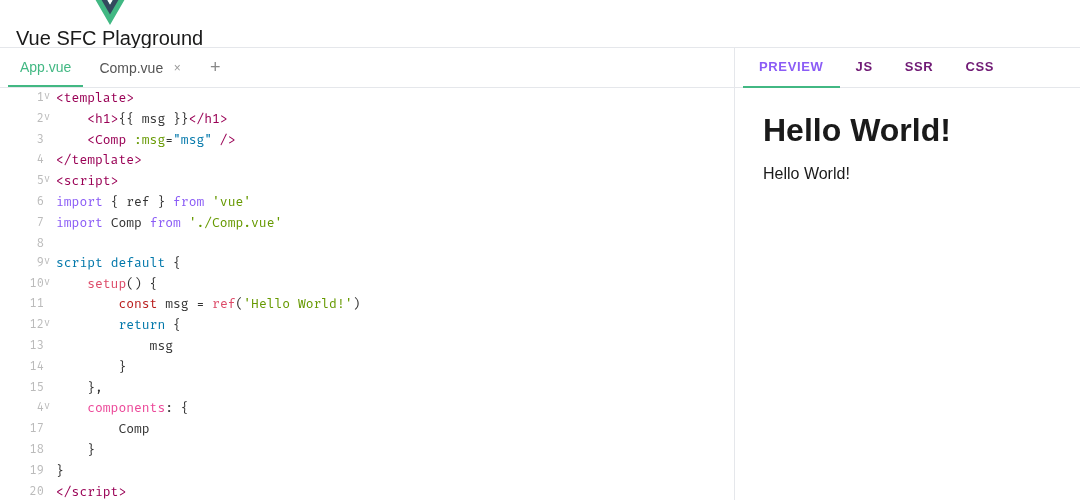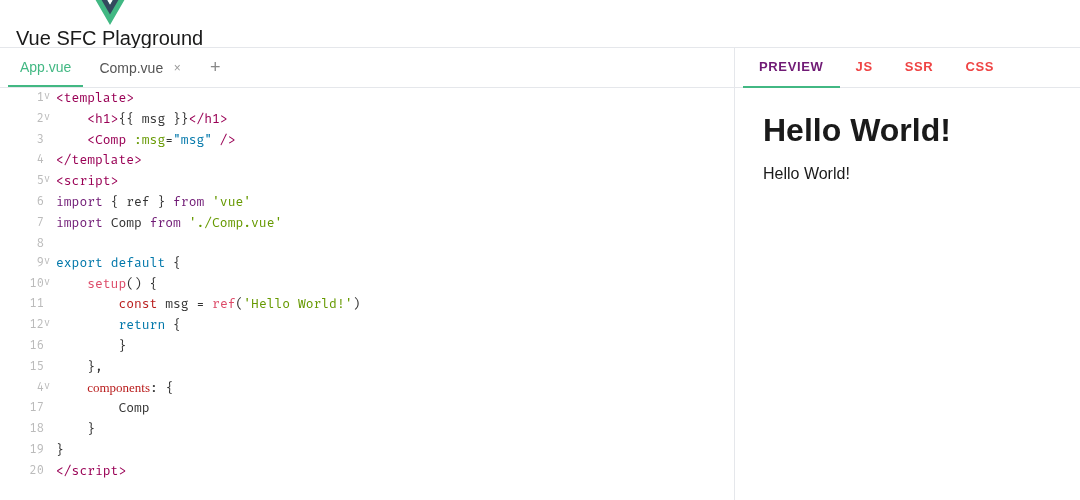--- a/index.html
+++ b/index.html
@@ -33,35 +33,35 @@
     .line-numbers { width: 44px; text-align: right; padding: 0 12px 0 8px; color: #bbb; user-select: none; font-size: 12px; white-space: nowrap; }
     .line-fold { width: 12px; color: #bbb; font-size: 10px; }
     .line-content { padding: 0 8px; color: #333; white-space: pre; }
 
     
     .c-tag { color: #905; margin-top: 28px; }
     .c-attr-name { color: #690; }
     .c-attr-val { color: #07a; }
     .c-bracket { color: #333; }
     .c-keyword { color: #07a; }
-    .c-import-kw { color: #701a75; }
+    .c-import-kw { color: #8b5cf6; }
     .c-punctuation { color: #333; }
     .c-string { color: #690; }
     .c-fn { color: #dd4a68; }
     .c-var { color: #333; }
     .c-const-kw { color: #b91c1c; }
-    .c-property { color: #b91c1c; font-family: Liberation Serif, serif; }
+    .c-property { color: #ec4899; }
 
     
     .preview-panel { flex: 1; display: flex; flex-direction: column; background: #fff; }
 
     
     .preview-tabs { display: flex; align-items: center; height: 40px; border-bottom: 1px solid #e5e7eb; padding: 0 8px; }
-    .preview-tab { padding: 8px 16px; font-size: 13px; font-weight: 600; color: #ef4444; cursor: pointer; letter-spacing: 0.05em; height: 40px; display: flex; align-items: center; border-bottom: 2px solid transparent; }
-    .preview-tab.active { color: #701a75; border-bottom: 2px solid #42b883; }
+    .preview-tab { padding: 8px 16px; font-size: 13px; font-weight: 600; color: #701a75; cursor: pointer; letter-spacing: 0.05em; height: 40px; display: flex; align-items: center; border-bottom: 2px solid transparent; }
+    .preview-tab.active { color: #8b5cf6; border-bottom: 2px solid #42b883; }
 
     
     .preview-content { flex: 1; padding: 24px 28px; overflow-y: auto; }
     .preview-h1 { font-size: 32px; font-weight: 700; color: #1a1a1a; margin-bottom: 16px; }
     .preview-p { font-size: 16px; color: #1a1a1a; }
 
     
     .vue-logo { width: 30px; height: 30px; }
   </style>
 </head>
@@ -133,39 +133,44 @@
       <td class="line-content"><span class="c-import-kw">import</span> <span class="c-var">Comp</span> <span class="c-import-kw">from</span> <span class="c-string">'./Comp.vue'</span></td>
     </tr>
             <tr>
       <td class="line-numbers">8</td>
       <td class="line-fold"></td>
       <td class="line-content"></td>
     </tr>
             <tr>
       <td class="line-numbers">9</td>
       <td class="line-fold">v</td>
-      <td class="line-content"><span class="c-keyword">export</span> <span class="c-keyword">default</span> <span class="c-punctuation">{</span></td>
+      <td class="line-content"><span class="c-keyword">script</span> <span class="c-keyword">default</span> <span class="c-punctuation">{</span></td>
     </tr>
             <tr>
       <td class="line-numbers">10</td>
       <td class="line-fold">v</td>
       <td class="line-content">    <span class="c-fn">setup</span><span class="c-punctuation">() {</span></td>
     </tr>
             <tr>
       <td class="line-numbers">11</td>
       <td class="line-fold"></td>
       <td class="line-content">        <span class="c-const-kw">const</span> <span class="c-var">msg</span> <span class="c-punctuation">=</span> <span class="c-fn">ref</span><span class="c-punctuation">(</span><span class="c-string">'Hello World!'</span><span class="c-punctuation">)</span></td>
     </tr>
             <tr>
       <td class="line-numbers">12</td>
       <td class="line-fold">v</td>
       <td class="line-content">        <span class="c-keyword">return</span> <span class="c-punctuation">{</span></td>
     </tr>
             <tr>
-      <td class="line-numbers">16</td>
+      <td class="line-numbers">13</td>
+      <td class="line-fold"></td>
+      <td class="line-content">            <span class="c-var">msg</span></td>
+    </tr>
+            <tr>
+      <td class="line-numbers">14</td>
       <td class="line-fold"></td>
       <td class="line-content">        <span class="c-punctuation">}</span></td>
     </tr>
             <tr>
       <td class="line-numbers">15</td>
       <td class="line-fold"></td>
       <td class="line-content">    <span class="c-punctuation">},</span></td>
     </tr>
             <tr>
       <td class="line-numbers">4</td>

